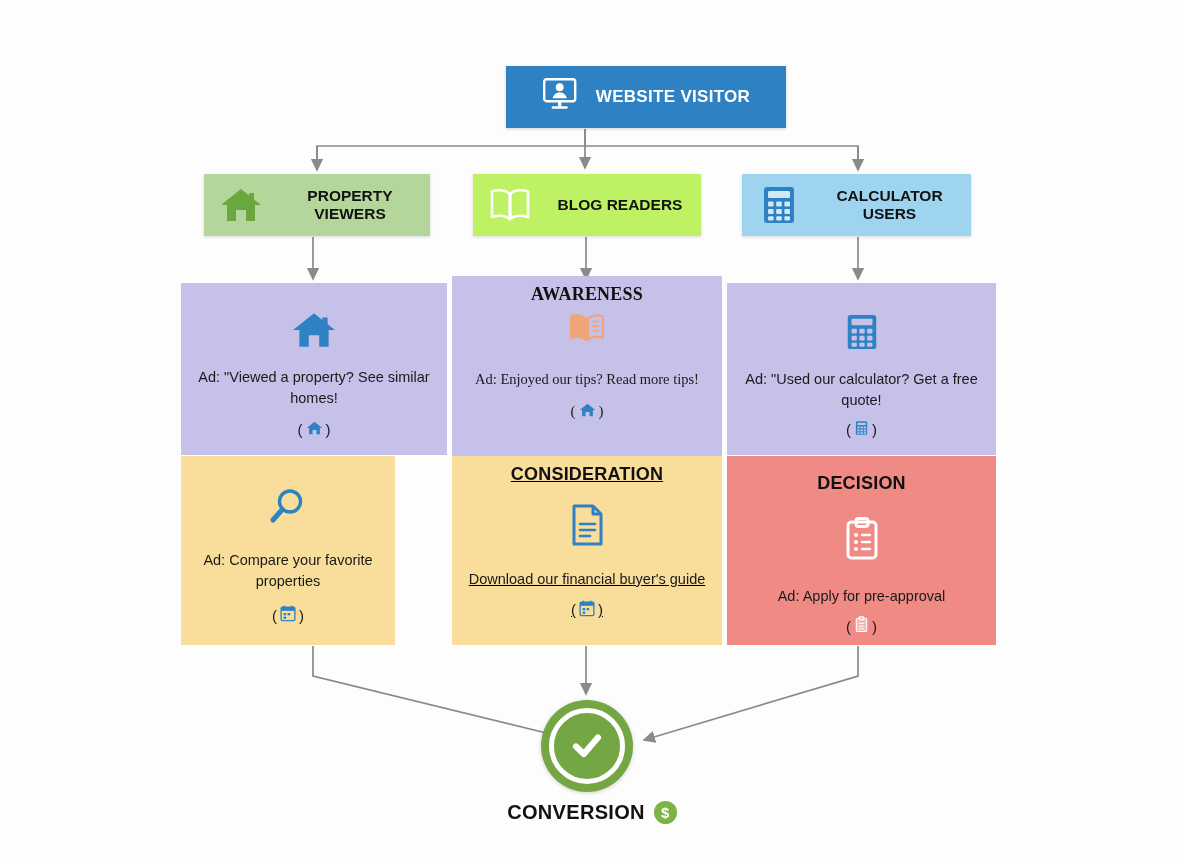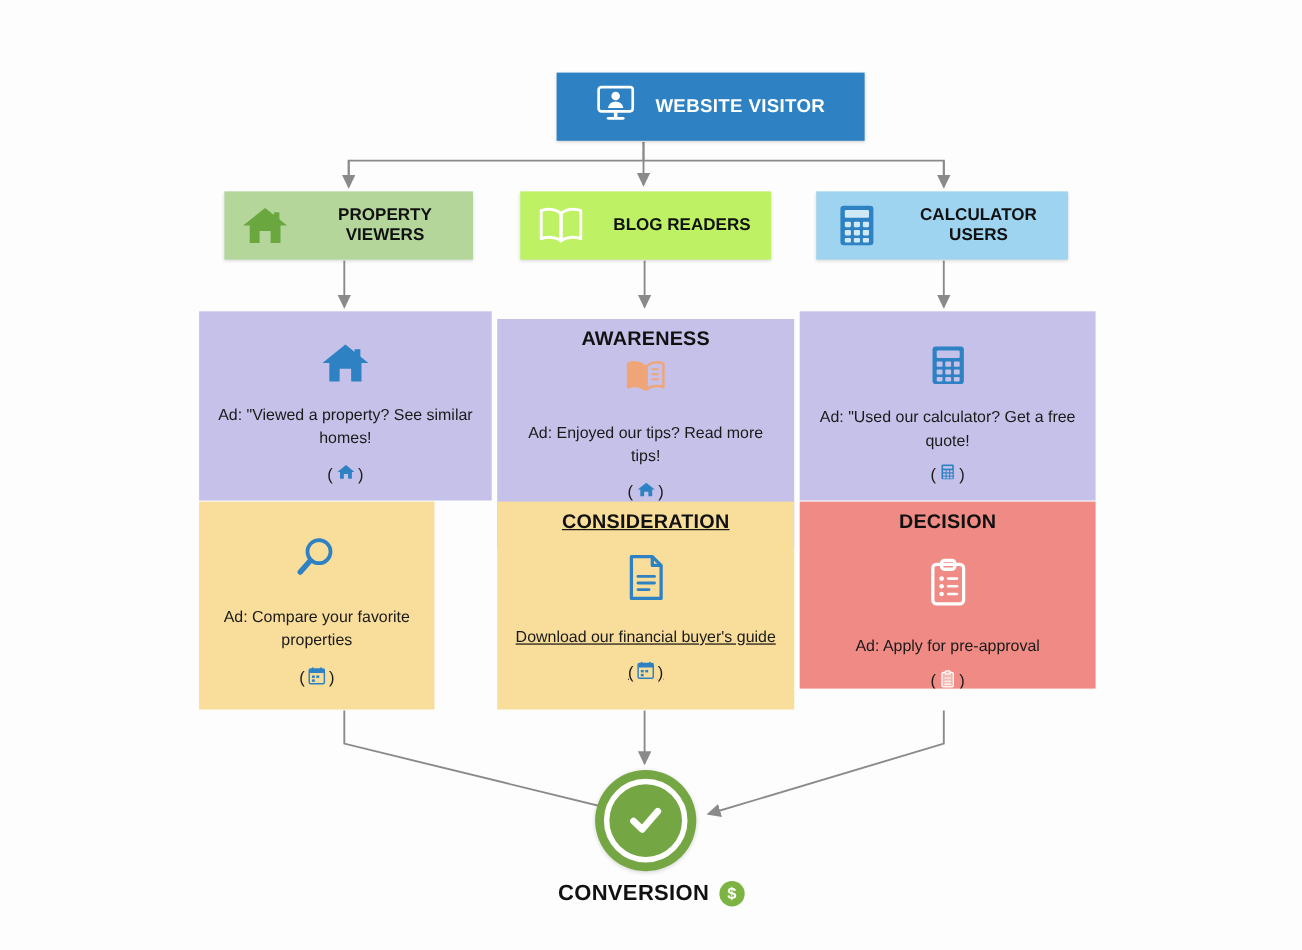--- a/index.html
+++ b/index.html
@@ -51,26 +51,26 @@
     font-size:14.5px;color:#1a1a1a;text-align:center;line-height:1.42;
     padding:0 14px;
   }
   .cell .paren{
     font-size:15px;color:#1a1a1a;display:flex;align-items:center;
     justify-content:center;gap:3px;
   }
 
   
   #c00{left:181px;top:283px;width:266px;height:172px;background:#c6c1e9;}
-  #c01{left:452px;top:290px;width:270px;height:208px;background:#c6c1e9;}
+  #c01{left:452px;top:276px;width:270px;height:208px;background:#c6c1e9;font-family:Liberation Serif, serif;}
   #c02{left:727px;top:283px;width:269px;height:172px;background:#c6c1e9;}
   
   #c10{left:181px;top:456px;width:214px;height:189px;background:#f8dd9b;}
   #c11{left:452px;top:456px;width:270px;height:189px;background:#f8dd9b;text-decoration:underline;}
-  #c12{left:727px;top:456px;width:269px;height:170px;background:#ef8b84;}
+  #c12{left:727px;top:456px;width:269px;height:189px;background:#ef8b84;justify-content:center;}
 
   
   #c00 .bigicon{margin-top:26px;}
   #c00 .adtext{margin-top:12px;}
   #c00 .paren{margin-top:12px;}
 
   #c01 .bigicon{margin-top:4px;}
   #c01 .adtext{margin-top:18px;}
   #c01 .paren{margin-top:12px;}
 

